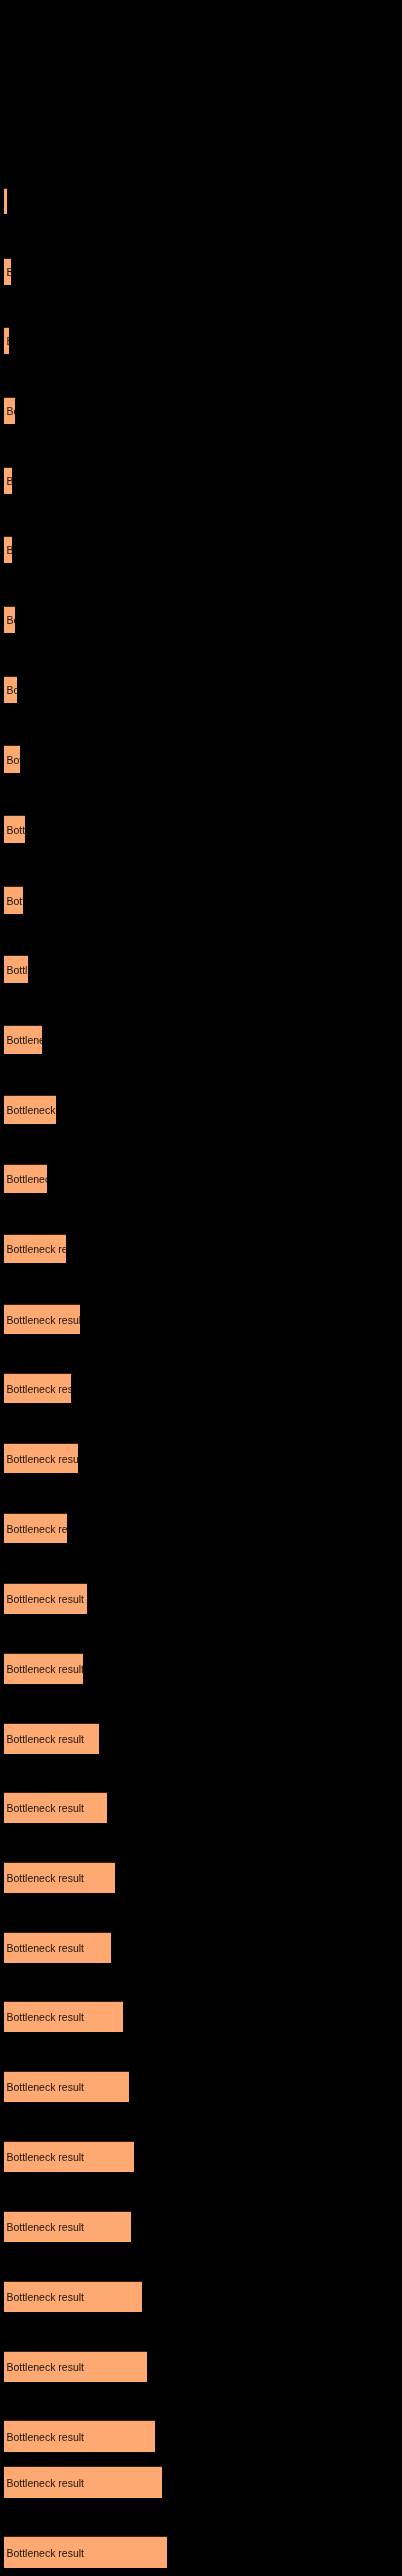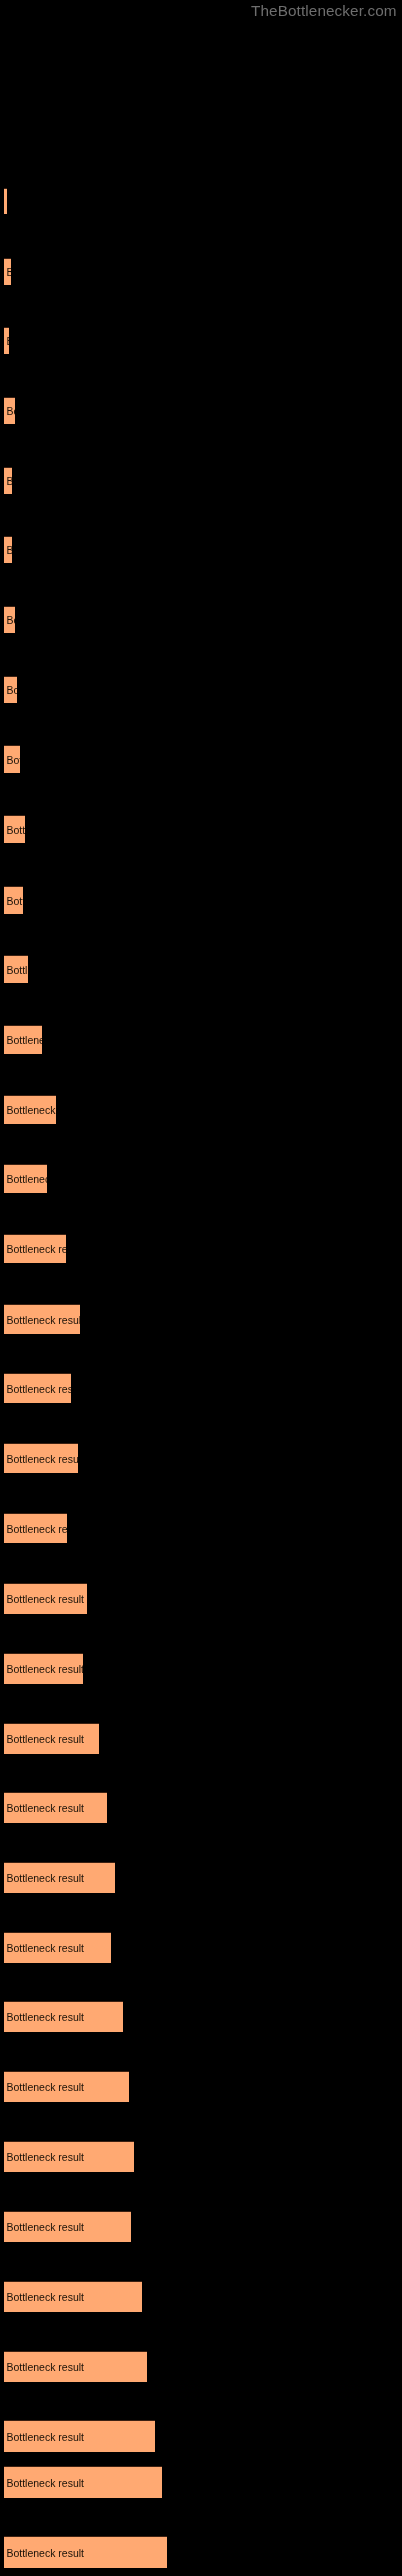--- a/index.html
+++ b/index.html
@@ -78,23 +78,20 @@
     color: #1a1208;
     white-space: nowrap;
     font-weight: 400;
   }
 </style>
 </head>
 <body>
 
 <div id="page">
 
-  <div class="site-header">
-    <div class="site-title">TheBottlenecker.com</div>
-  </div>
 
   <div class="chart" id="chart-area">
       <div class="bar-row" style="top: 188px; height: 26px;">
         <div class="bar" style="width: 3.2px; height: 26px; top: 0px; background: rgb(255, 169, 114); border-top-color: rgb(58, 32, 18);">
           <span class="bar-label" style="color: rgb(26, 18, 8);">Bottleneck result</span>
         </div>
       </div>
       <div class="bar-row" style="top: 258px; height: 26.6px;">
         <div class="bar" style="width: 7.2px; height: 26.6px; top: 0px; background: rgb(255, 169, 114); border-top-color: rgb(58, 32, 18);">
           <span class="bar-label" style="color: rgb(26, 18, 8);">Bottleneck result</span>

